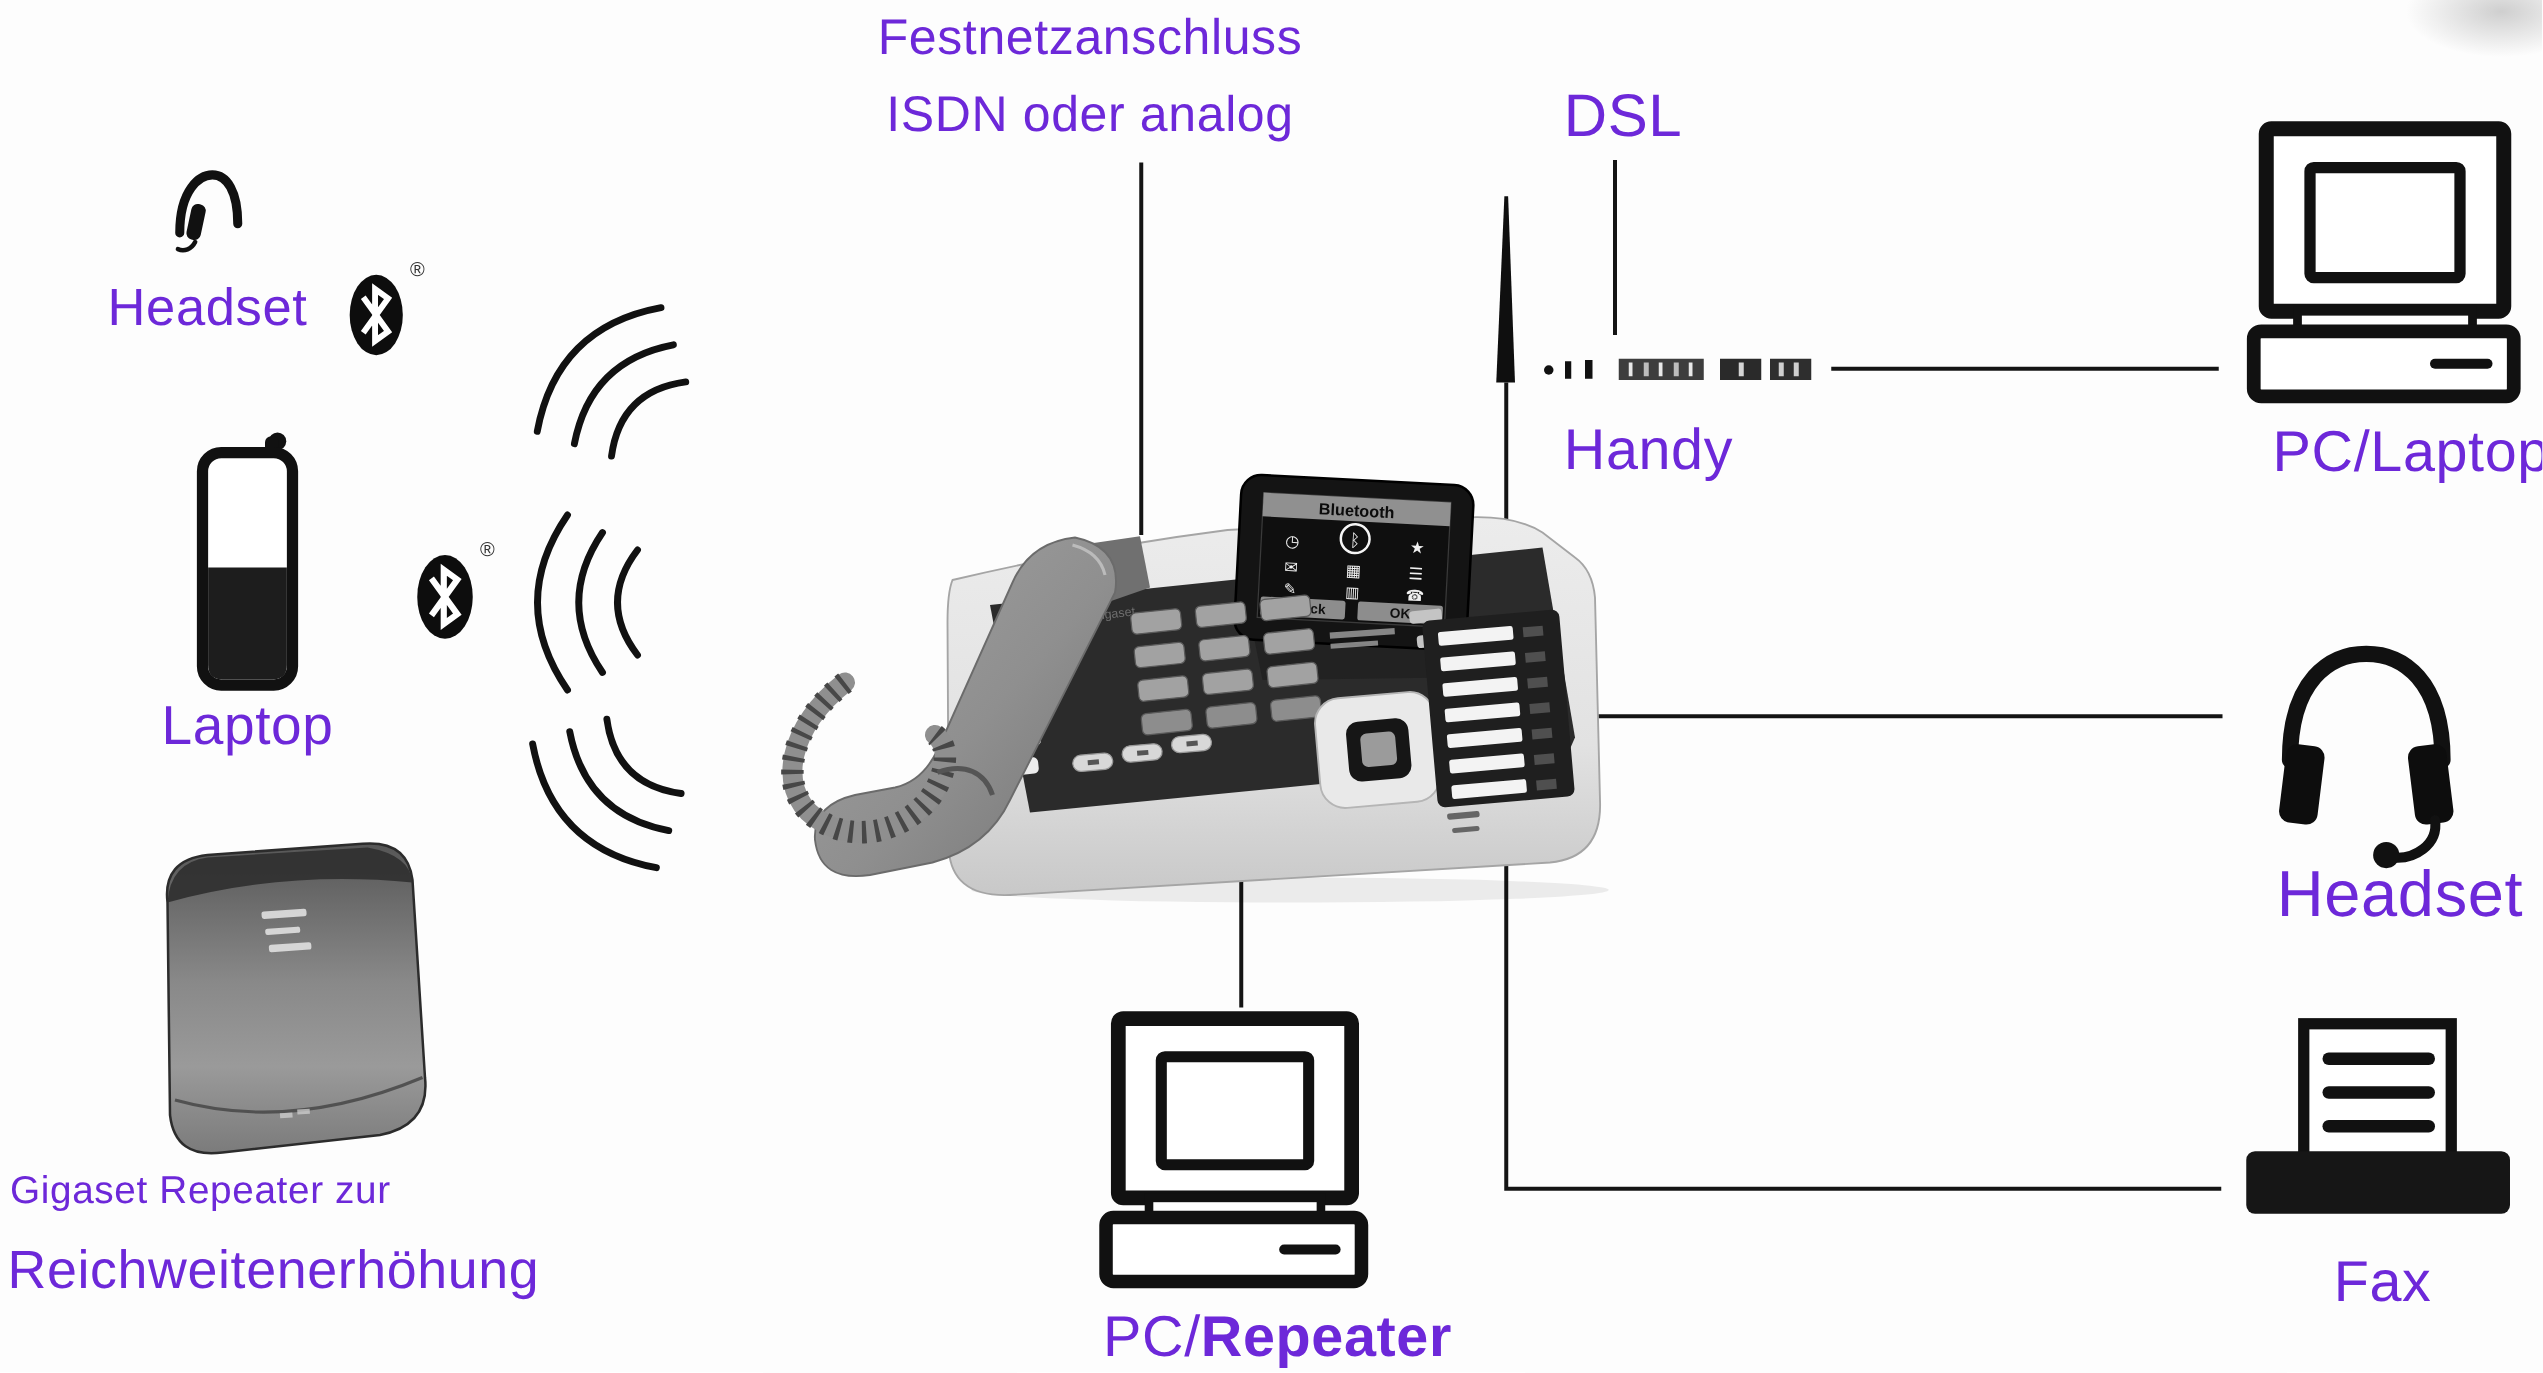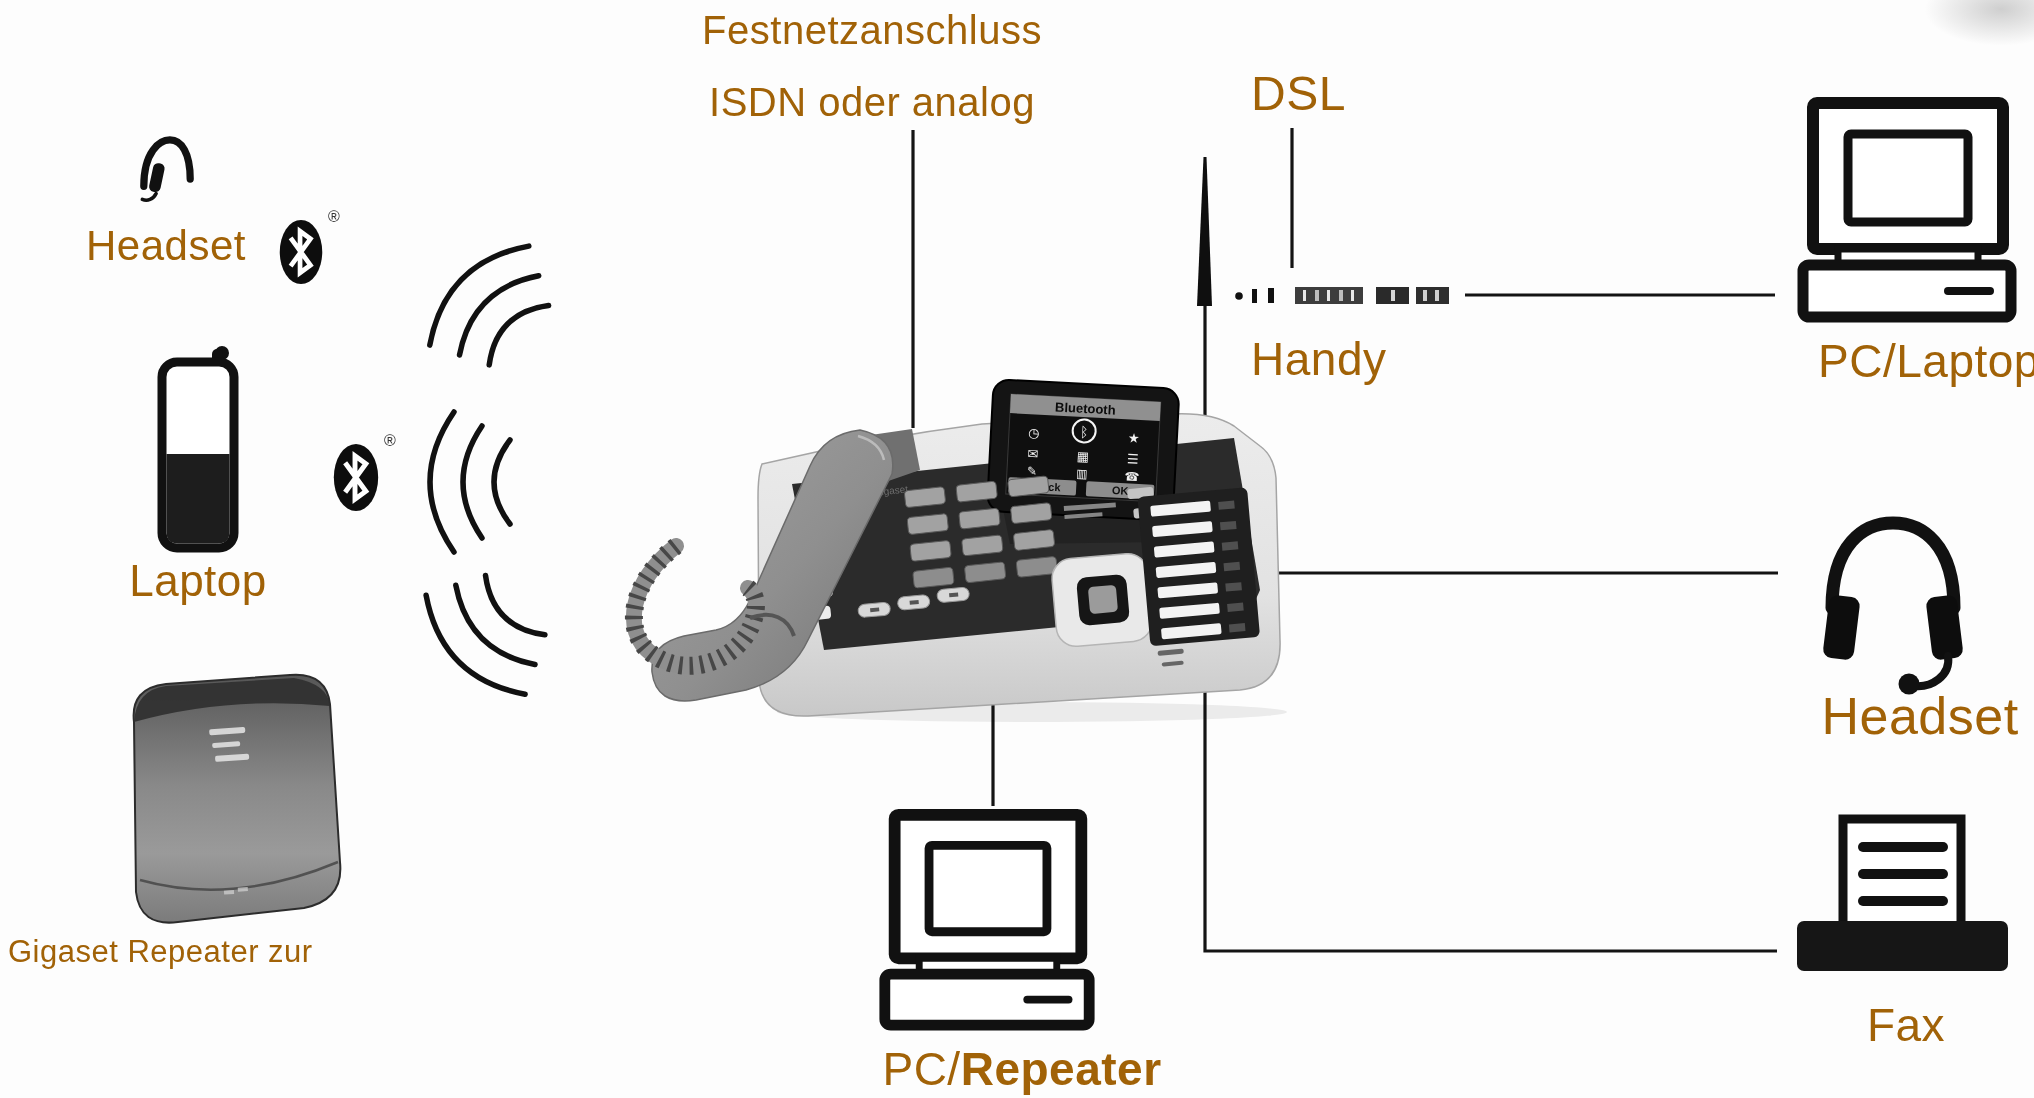--- a/index.html
+++ b/index.html
@@ -5,21 +5,21 @@
   html,body{margin:0;padding:0;background:#ffffff;}
   #stage{
     position:relative;width:2034px;height:1098px;overflow:hidden;
     background:#fdfdfd;
     font-family:"Liberation Sans", sans-serif;
     color:#262626;
   }
   .lbl{
     position:absolute;
     font-family:"Liberation Sans", sans-serif;
-    color:#a16207;
+    color:#6d28d9;
     font-weight:400;
     letter-spacing:0.5px;
     white-space:nowrap;
   }
   .center{text-align:center;}
   svg{position:absolute;display:block;overflow:visible;}
   .smudge{
     position:absolute;right:0;top:0;width:110px;height:46px;
     background:radial-gradient(ellipse at 70% 20%, rgba(120,120,120,.35), rgba(120,120,120,0) 70%);
   }
@@ -109,23 +109,24 @@
       <rect x="114" y="72" width="28" height="5" rx="2"></rect>
       <rect x="116" y="85" width="34" height="6" rx="2"></rect>
     </g>
     <path d="M42,210 Q135,236 240,192" stroke="#474747" stroke-width="2.5" fill="none" opacity="0.85"></path>
     <g fill="#cfcfcf" opacity="0.75" transform="rotate(-4 135 222)">
       <rect x="126" y="220" width="10" height="4"></rect>
       <rect x="140" y="218" width="10" height="4"></rect>
     </g>
   </svg>
   <div class="lbl" style="left:8px;top:934px;font-size:31px;">Gigaset Repeater zur</div>
+  <div class="lbl" style="left:6px;top:992px;font-size:43px;">Reichweitenerhöhung</div>
 
   <div class="lbl center" style="left:672px;top:8px;width:400px;font-size:40px;">Festnetzanschluss</div>
-  <div class="lbl center" style="left:672px;top:80px;width:400px;font-size:40px;">ISDN oder analog</div>
+  <div class="lbl center" style="left:672px;top:70px;width:400px;font-size:40px;">ISDN oder analog</div>
 
   <div class="lbl" style="left:1251px;top:66px;font-size:48px;">DSL</div>
 
   <svg style="left:1185px;top:150px;" width="280" height="170" viewBox="0 0 280 170">
 
     <polygon points="18.5,7 21.5,7 27,156 12,156" fill="#0f0f0f"></polygon>
 
     <circle cx="54" cy="146" r="3.8" fill="#111"></circle>
     <rect x="67" y="139" width="5" height="14" fill="#111"></rect>
     <rect x="83" y="138" width="6" height="15" fill="#111"></rect>

